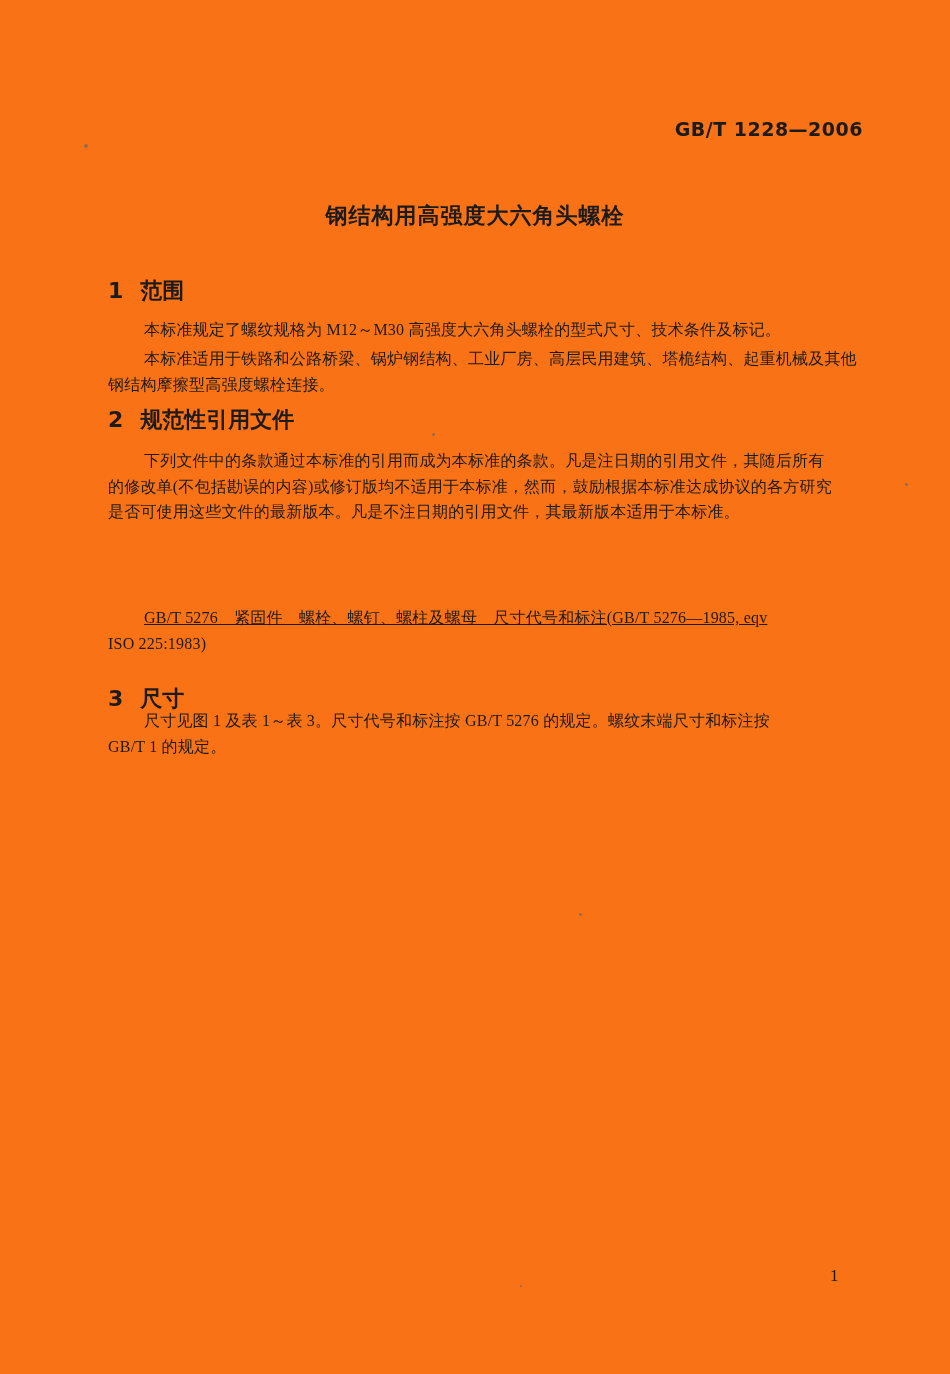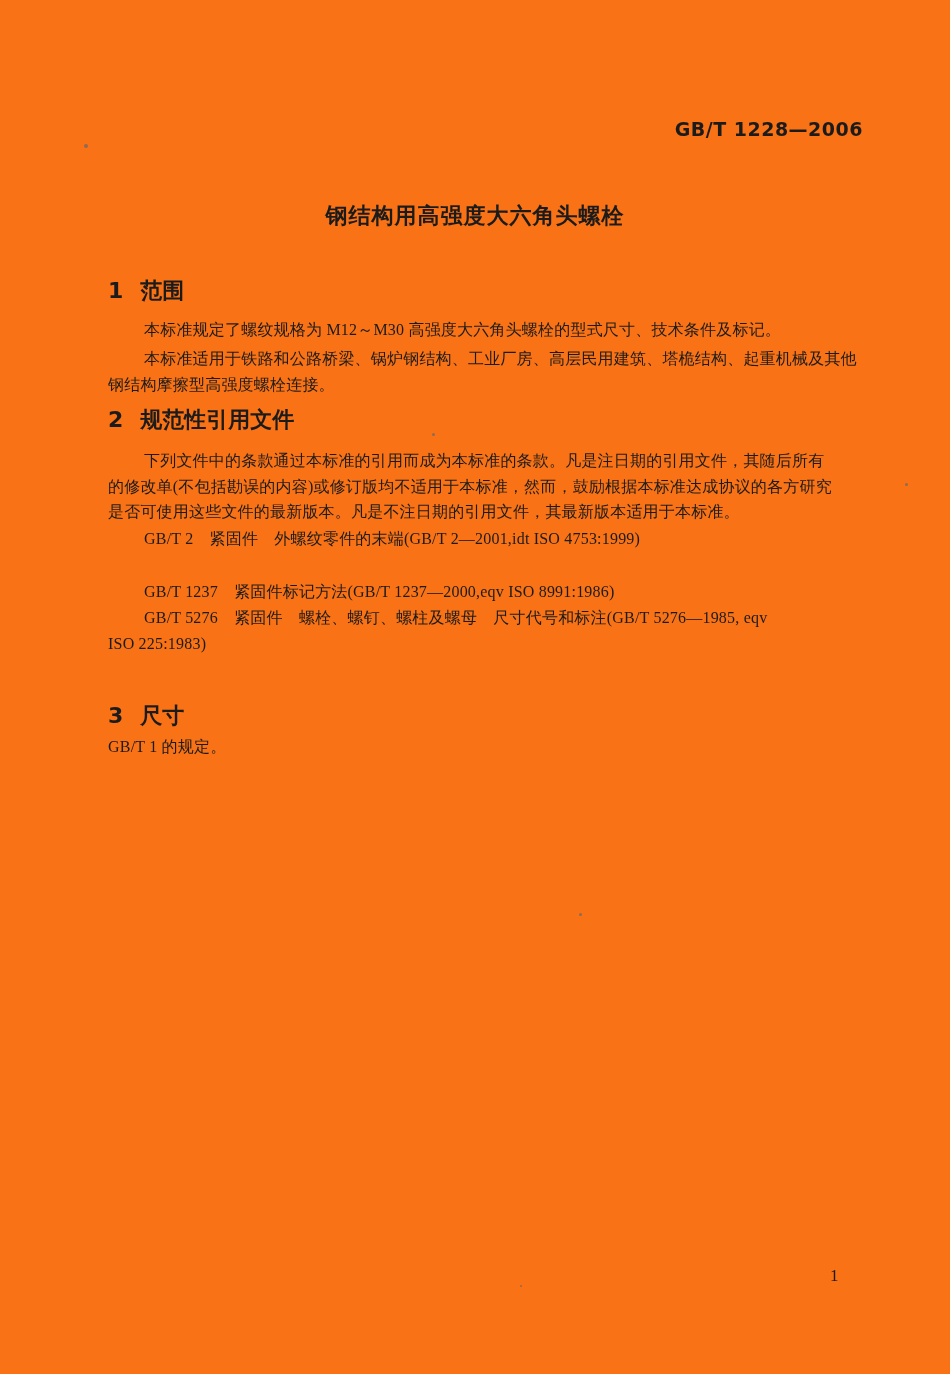--- a/index.html
+++ b/index.html
@@ -95,25 +95,24 @@
   <div class="line indent" style="top:319px;">本标准规定了螺纹规格为 M12～M30 高强度大六角头螺栓的型式尺寸、技术条件及标记。</div>
   <div class="line indent" style="top:348px;">本标准适用于铁路和公路桥梁、锅炉钢结构、工业厂房、高层民用建筑、塔桅结构、起重机械及其他</div>
   <div class="line" style="top:374px;">钢结构摩擦型高强度螺栓连接。</div>
 
   <div class="sec-heading" style="top:405px;">
     <span class="sec-num">2</span><span>规范性引用文件</span>
   </div>
   <div class="line indent" style="top:450px;">下列文件中的条款通过本标准的引用而成为本标准的条款。凡是注日期的引用文件，其随后所有</div>
   <div class="line" style="top:476px;">的修改单(不包括勘误的内容)或修订版均不适用于本标准，然而，鼓励根据本标准达成协议的各方研究</div>
   <div class="line" style="top:501px;">是否可使用这些文件的最新版本。凡是不注日期的引用文件，其最新版本适用于本标准。</div>
-  <div class="line indent" style="top:528px;">GB/T 2　紧固件　外螺纹零件的末端(GB/T 2—2001,idt ISO 4753:1999)</div>
-  <div class="line indent" style="top:581px;">GB/T 1237　紧固件标记方法(GB/T 1237—2000,eqv ISO 8991:1986)</div>
-  <div class="line indent" style="top:607px;">GB/T 5276　紧固件　螺栓、螺钉、螺柱及螺母　尺寸代号和标注(GB/T 5276—1985, eqv</div>
+  <div class="line indent" style="top:607px;text-decoration:underline;">GB/T 5276　紧固件　螺栓、螺钉、螺柱及螺母　尺寸代号和标注(GB/T 5276—1985, eqv</div>
   <div class="line" style="top:633px;">ISO 225:1983)</div>
 
-  <div class="sec-heading" style="top:701px;">
+  <div class="sec-heading" style="top:684px;">
     <span class="sec-num">3</span><span>尺寸</span>
   </div>
+  <div class="line indent" style="top:710px;">尺寸见图 1 及表 1～表 3。尺寸代号和标注按 GB/T 5276 的规定。螺纹末端尺寸和标注按</div>
   <div class="line" style="top:736px;">GB/T 1 的规定。</div>
 
   <div class="page-number">1</div>
 
 </div>
 
 </body></html>

